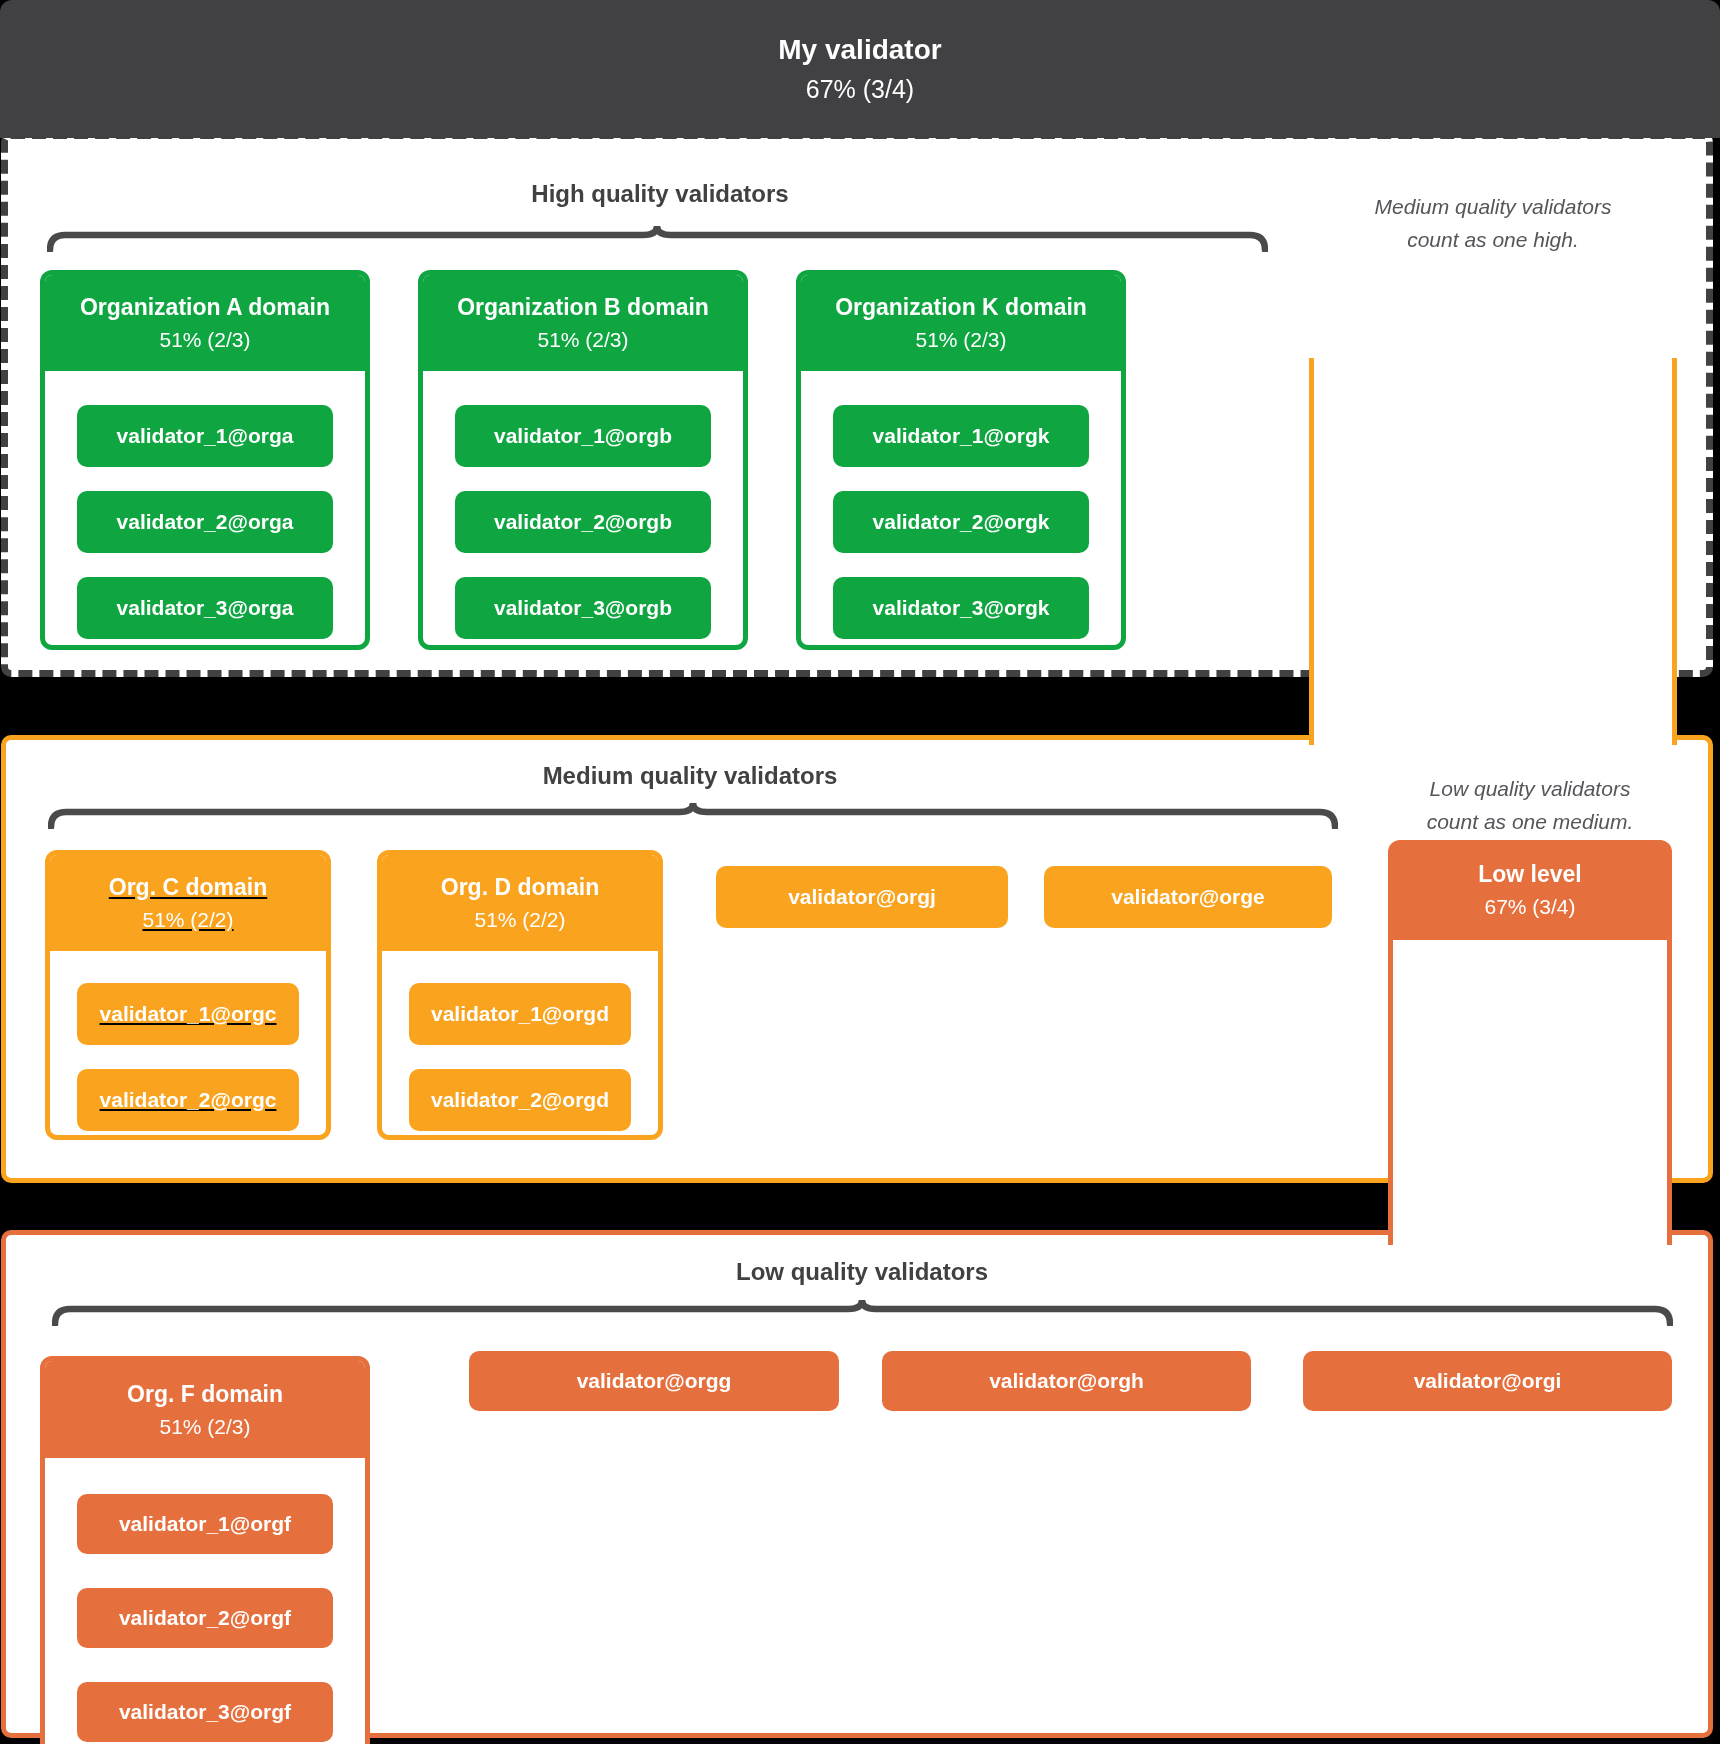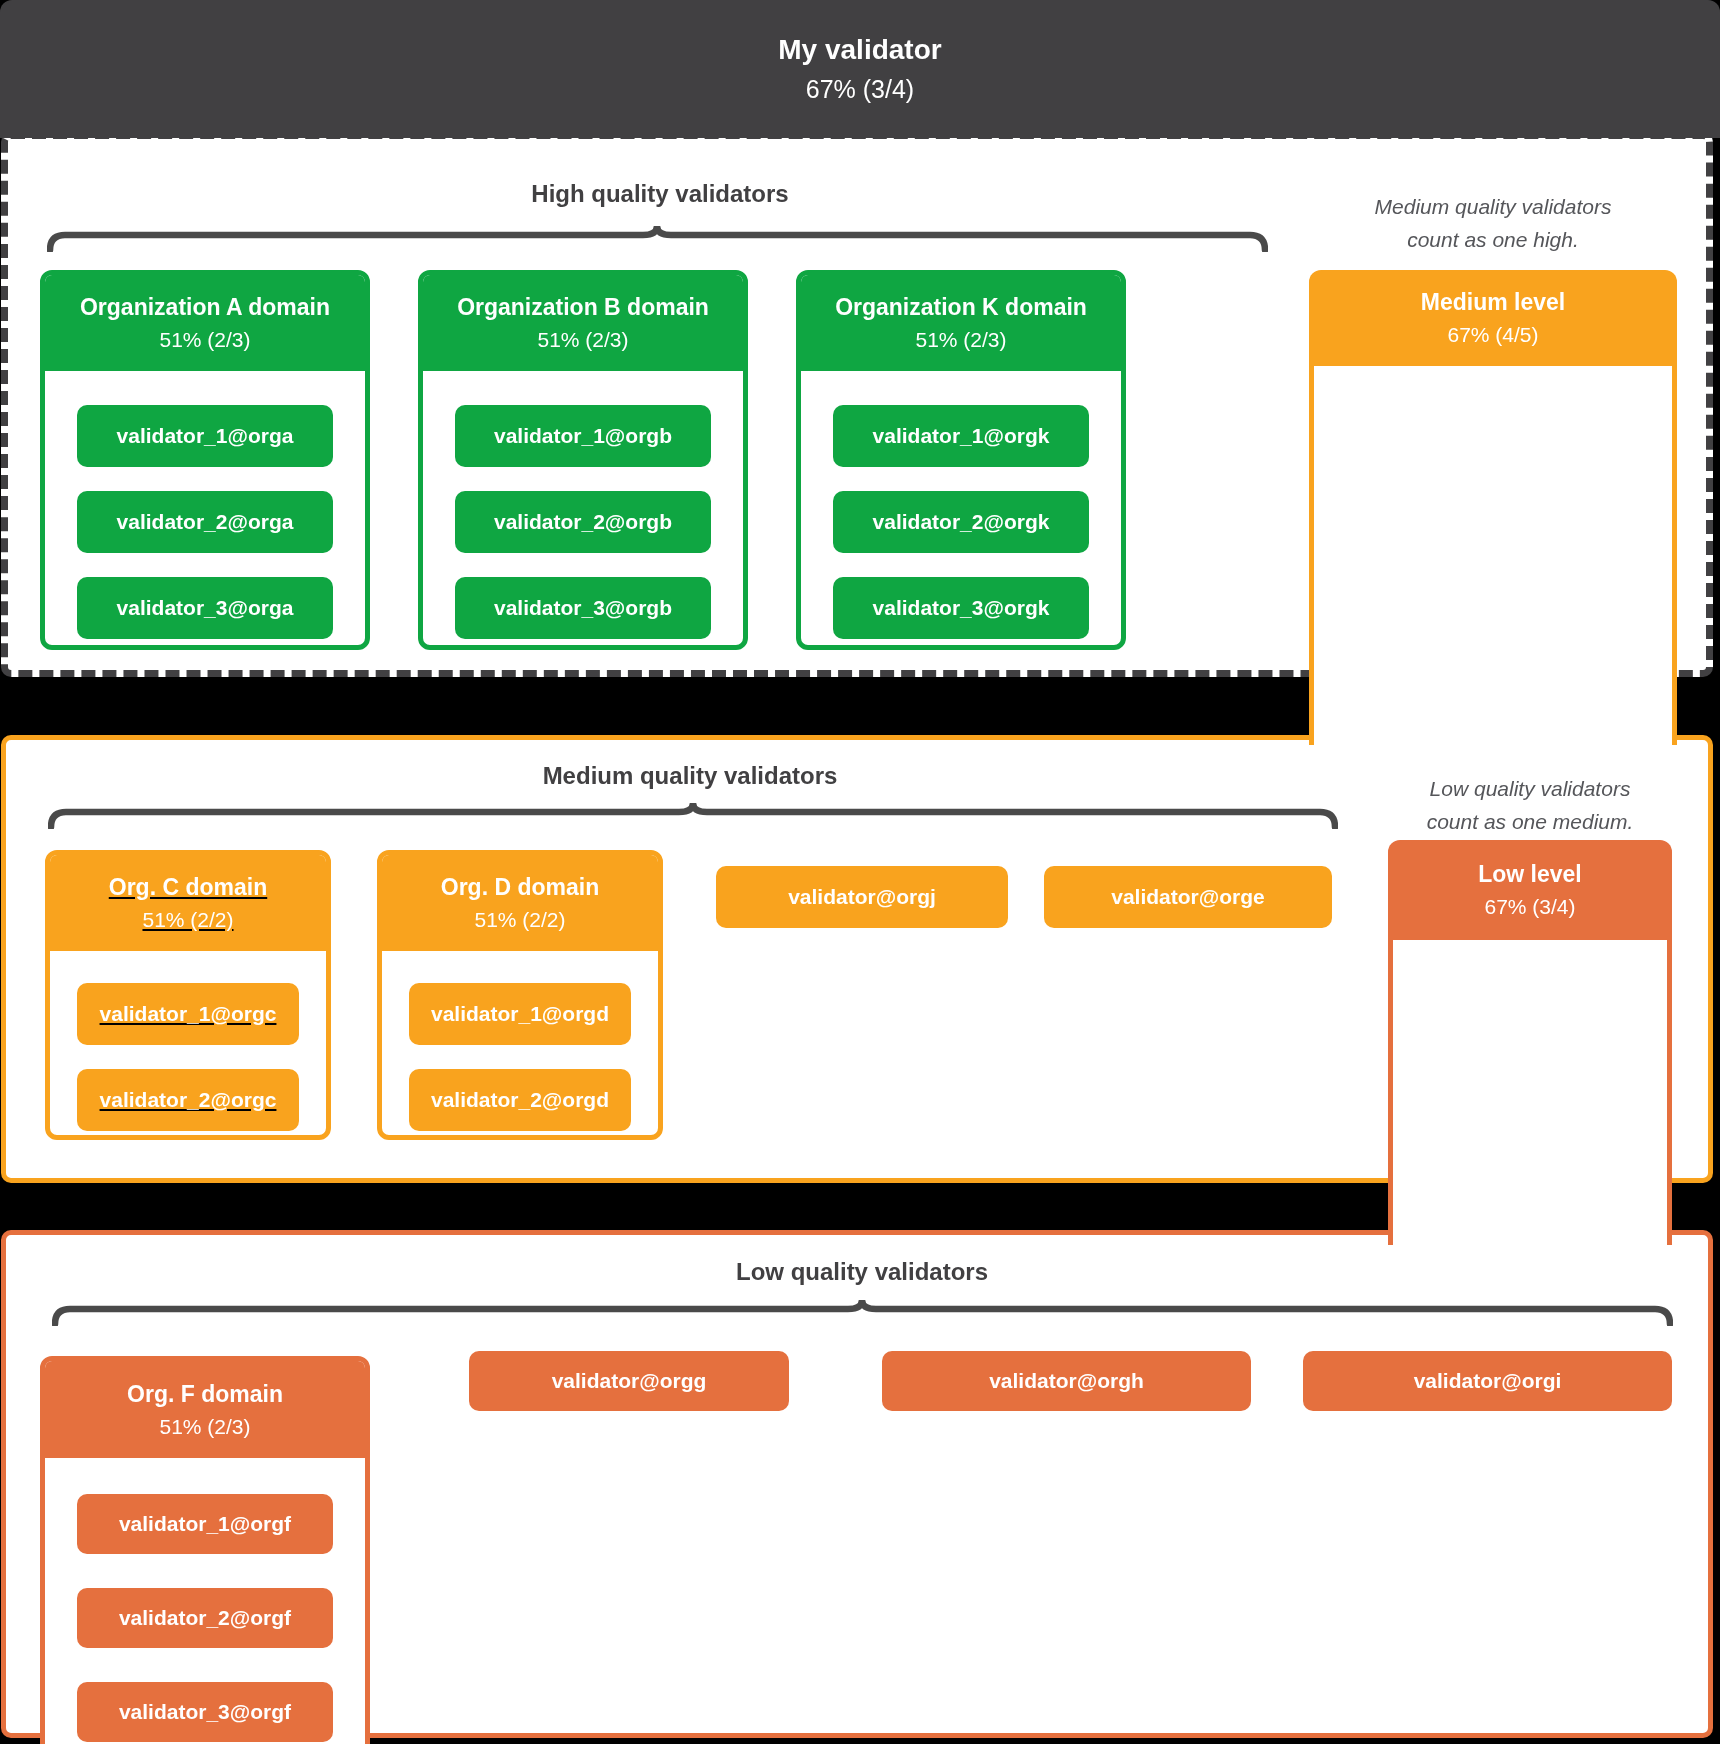--- a/index.html
+++ b/index.html
@@ -66,21 +66,21 @@
   .md-org .pill{width:222px;height:62px;}
   #org-c{left:45px;text-decoration:underline;} #org-d{left:377px;}
   #pill-orgj{left:716px;top:852px;width:292px;height:62px;}
   #pill-orge{left:1044px;top:852px;width:288px;height:62px;}
 
   .lo-org{top:1356px;width:330px;height:404px;}
   .lo-org .org-head{height:97px;}
   .lo-org .org-body{padding-top:22px;gap:20px;}
   .lo-org .pill{width:256px;height:60px;}
   #org-f{left:40px;}
-  #pill-orgg{left:469px;top:1337px;width:320px;height:60px;}
+  #pill-orgg{left:469px;top:1337px;width:370px;height:60px;}
   #pill-orgh{left:882px;top:1337px;width:369px;height:60px;}
   #pill-orgi{left:1303px;top:1337px;width:369px;height:60px;}
 
   #high-title{left:0;top:180px;width:1320px;}
   #high-brace{left:47px;top:224px;}
   #medium-title{left:90px;top:762px;width:1200px;}
   #medium-brace{left:48px;top:801px;}
   #low-title{left:262px;top:1258px;width:1200px;}
   #low-brace{left:52px;top:1298px;}
   #medium-note{left:1243px;top:190px;width:500px;}
@@ -94,24 +94,20 @@
   <div class="abs topbar">
     <div class="t1">My validator</div>
     <div class="t2">67% (3/4)</div>
   </div>
 
   <div class="abs sec high"></div>
   <div class="abs sec medium"></div>
   <div class="abs sec low"></div>
 
   <div class="abs level-body medlevel-body"></div>
-  <div class="abs level-head medlevel-head">
-    <div class="t1">Medium level</div>
-    <div class="t2">67% (4/5)</div>
-  </div>
   <div class="abs level-body lowlevel-body"></div>
   <div class="abs level-head lowlevel-head">
     <div class="t1">Low level</div>
     <div class="t2">67% (3/4)</div>
   </div>
 
   <div class="abs sec-title" id="high-title">High quality validators</div>
   <svg class="abs brace" id="high-brace" width="1221" height="28" viewBox="0 0 1221 28">
     <path d="M3 26 Q3 11 18 11 L596 11 Q610 11 610 2 Q610 11 624 11 L1203 11 Q1218 11 1218 26" fill="none" stroke="#4A4A4A" stroke-width="6.5" stroke-linecap="round"></path>
   </svg>

